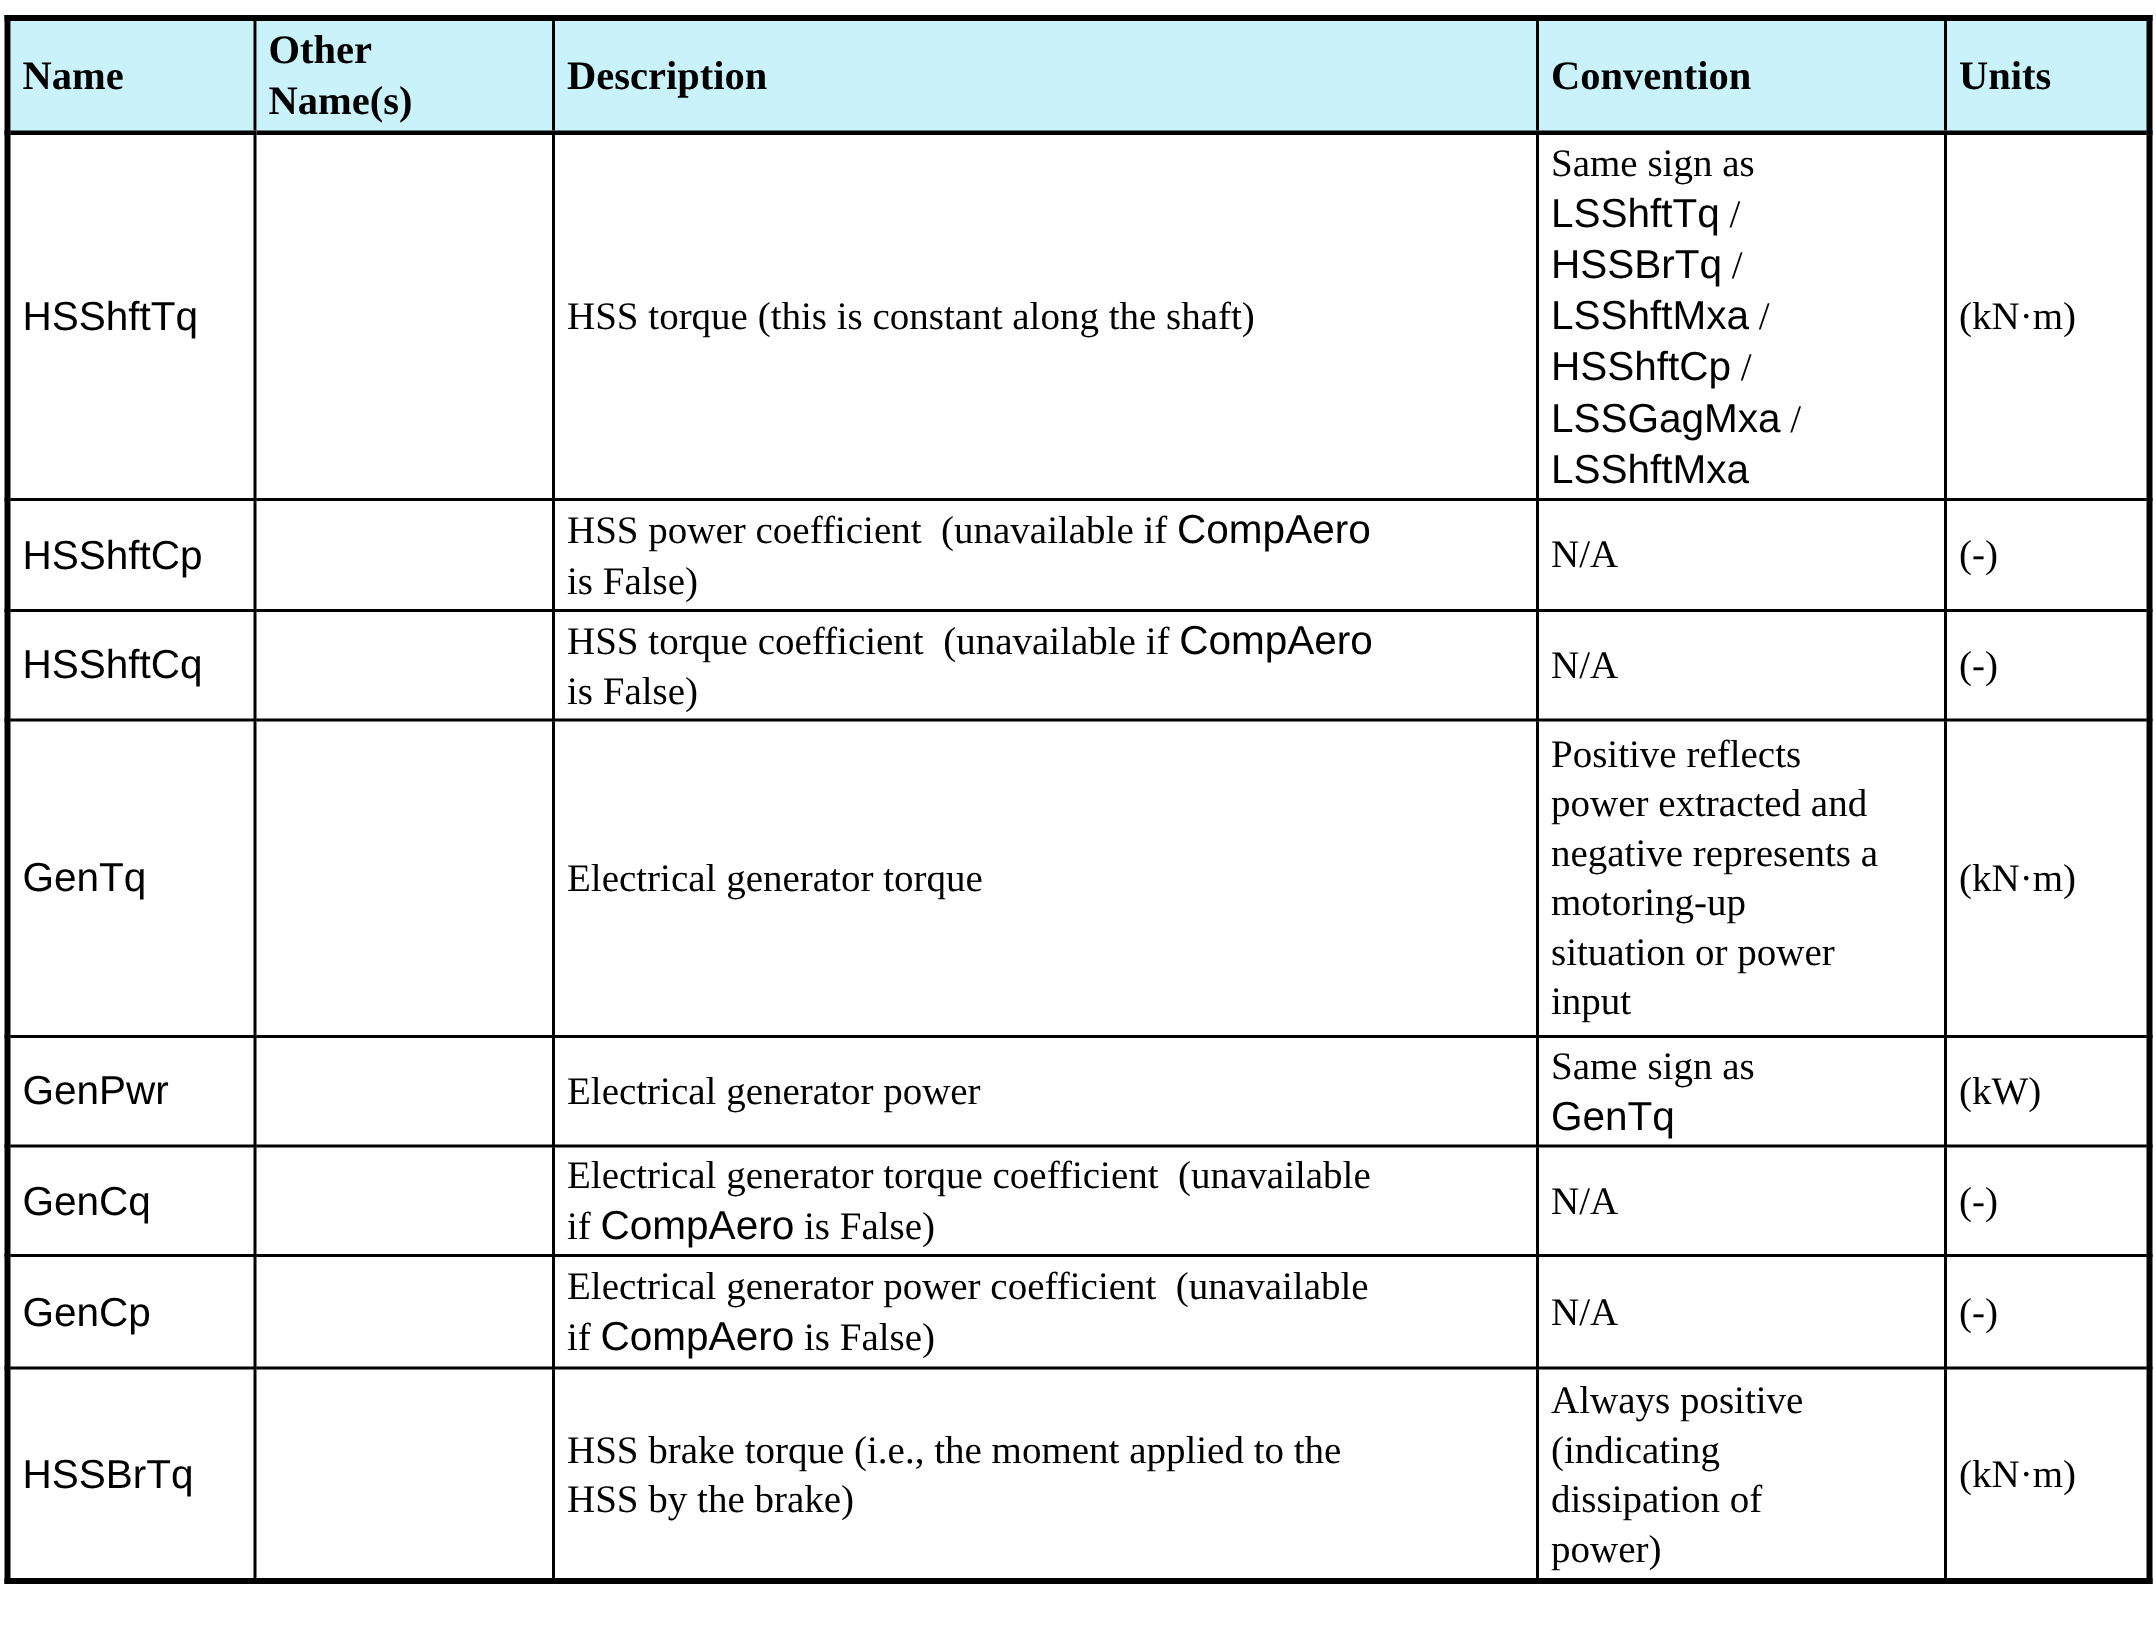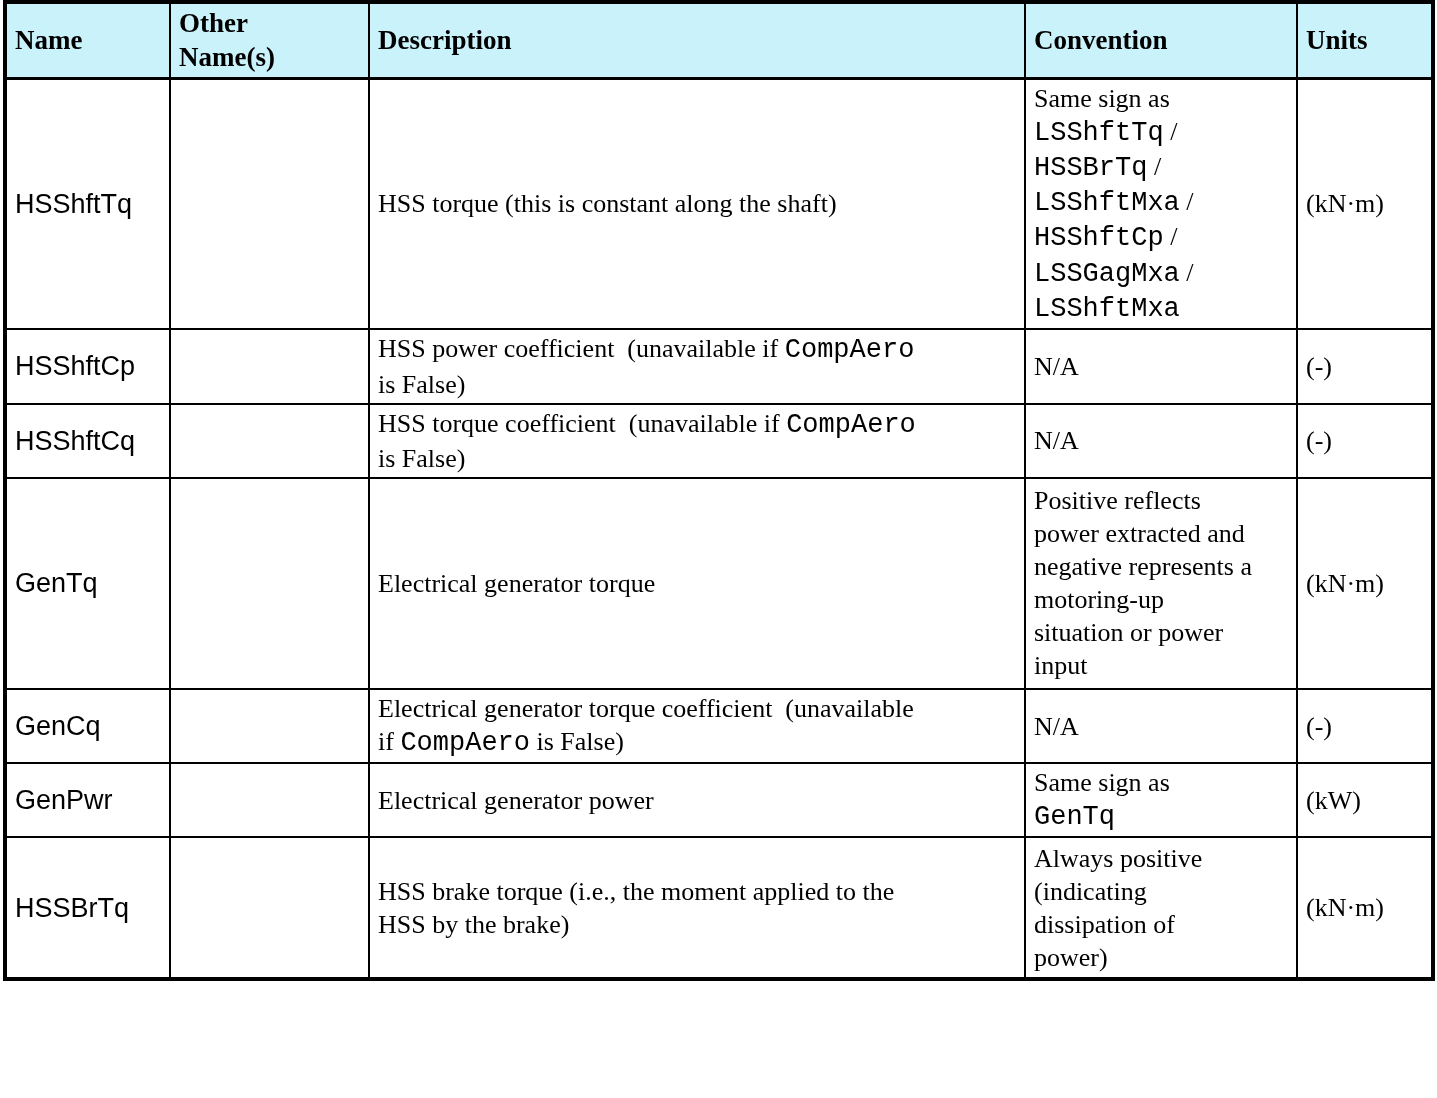--- a/index.html
+++ b/index.html
@@ -5,21 +5,21 @@
   html, body {
     margin: 0;
     padding: 0;
     background: #ffffff;
     width: 1437px;
   }
   .page {
     width: 1437px;
     height: 1098px;
     box-sizing: border-box;
-    padding: 0 3px;
+    padding: 10px 3px;
     background: #ffffff;
   }
   table.doc-table {
     border-collapse: collapse;
     table-layout: fixed;
     width: 1428px;
     border: 4px solid #000000;
     font-family: "Liberation Serif", serif;
     font-size: 26px;
     color: #000000;
@@ -44,21 +44,21 @@
   }
   th.c-name, th.c-other { text-align: center; }
   
   td.c-name {
     font-family: "Liberation Sans", sans-serif;
     font-size: 27px;
     text-align: center;
   }
   td.c-units { padding-left: 10px; }
   
-  .vn { font-family: Liberation Mono, monospace; font-size: 27px; }
+  .vn { font-family: Liberation Sans, sans-serif; font-size: 27px; }
   .rt { font-family: "Liberation Serif", serif; }
 </style>
 </head>
 <body>
 
 <div class="page">
   <table class="doc-table">
     <colgroup>
       <col style="width:165px">
       <col style="width:199px">
@@ -111,35 +111,43 @@
         <td class="c-other"></td>
         <td class="c-desc"><span class="rt">Electrical generator torque</span></td>
         <td class="c-conv"><span class="rt">Positive reflects
 power extracted and
 negative represents a
 motoring-up
 situation or power
 input</span></td>
         <td class="c-units">(kN·m)</td>
       </tr>
+      <tr style="height:69px">
+        <td class="c-name">GenPwr</td>
+        <td class="c-other"></td>
+        <td class="c-desc"><span class="rt">Electrical generator power</span></td>
+        <td class="c-conv"><span class="rt">Same sign as
+</span><span class="vn">GenTq</span></td>
+        <td class="c-units">(kW)</td>
+      </tr>
       <tr style="height:65px">
         <td class="c-name">GenCq</td>
         <td class="c-other"></td>
         <td class="c-desc"><span class="rt">Electrical generator torque coefficient  (unavailable
 if </span><span class="vn">CompAero</span><span class="rt"> is False)</span></td>
         <td class="c-conv"><span class="rt">N/A</span></td>
         <td class="c-units">(-)</td>
       </tr>
-      <tr style="height:69px">
-        <td class="c-name">GenPwr</td>
+      <tr style="height:75px">
+        <td class="c-name">GenCp</td>
         <td class="c-other"></td>
-        <td class="c-desc"><span class="rt">Electrical generator power</span></td>
-        <td class="c-conv"><span class="rt">Same sign as
-</span><span class="vn">GenTq</span></td>
-        <td class="c-units">(kW)</td>
+        <td class="c-desc"><span class="rt">Electrical generator power coefficient  (unavailable
+if </span><span class="vn">CompAero</span><span class="rt"> is False)</span></td>
+        <td class="c-conv"><span class="rt">N/A</span></td>
+        <td class="c-units">(-)</td>
       </tr>
       <tr style="height:142px">
         <td class="c-name">HSSBrTq</td>
         <td class="c-other"></td>
         <td class="c-desc"><span class="rt">HSS brake torque (i.e., the moment applied to the
 HSS by the brake)</span></td>
         <td class="c-conv"><span class="rt">Always positive
 (indicating
 dissipation of
 power)</span></td>

